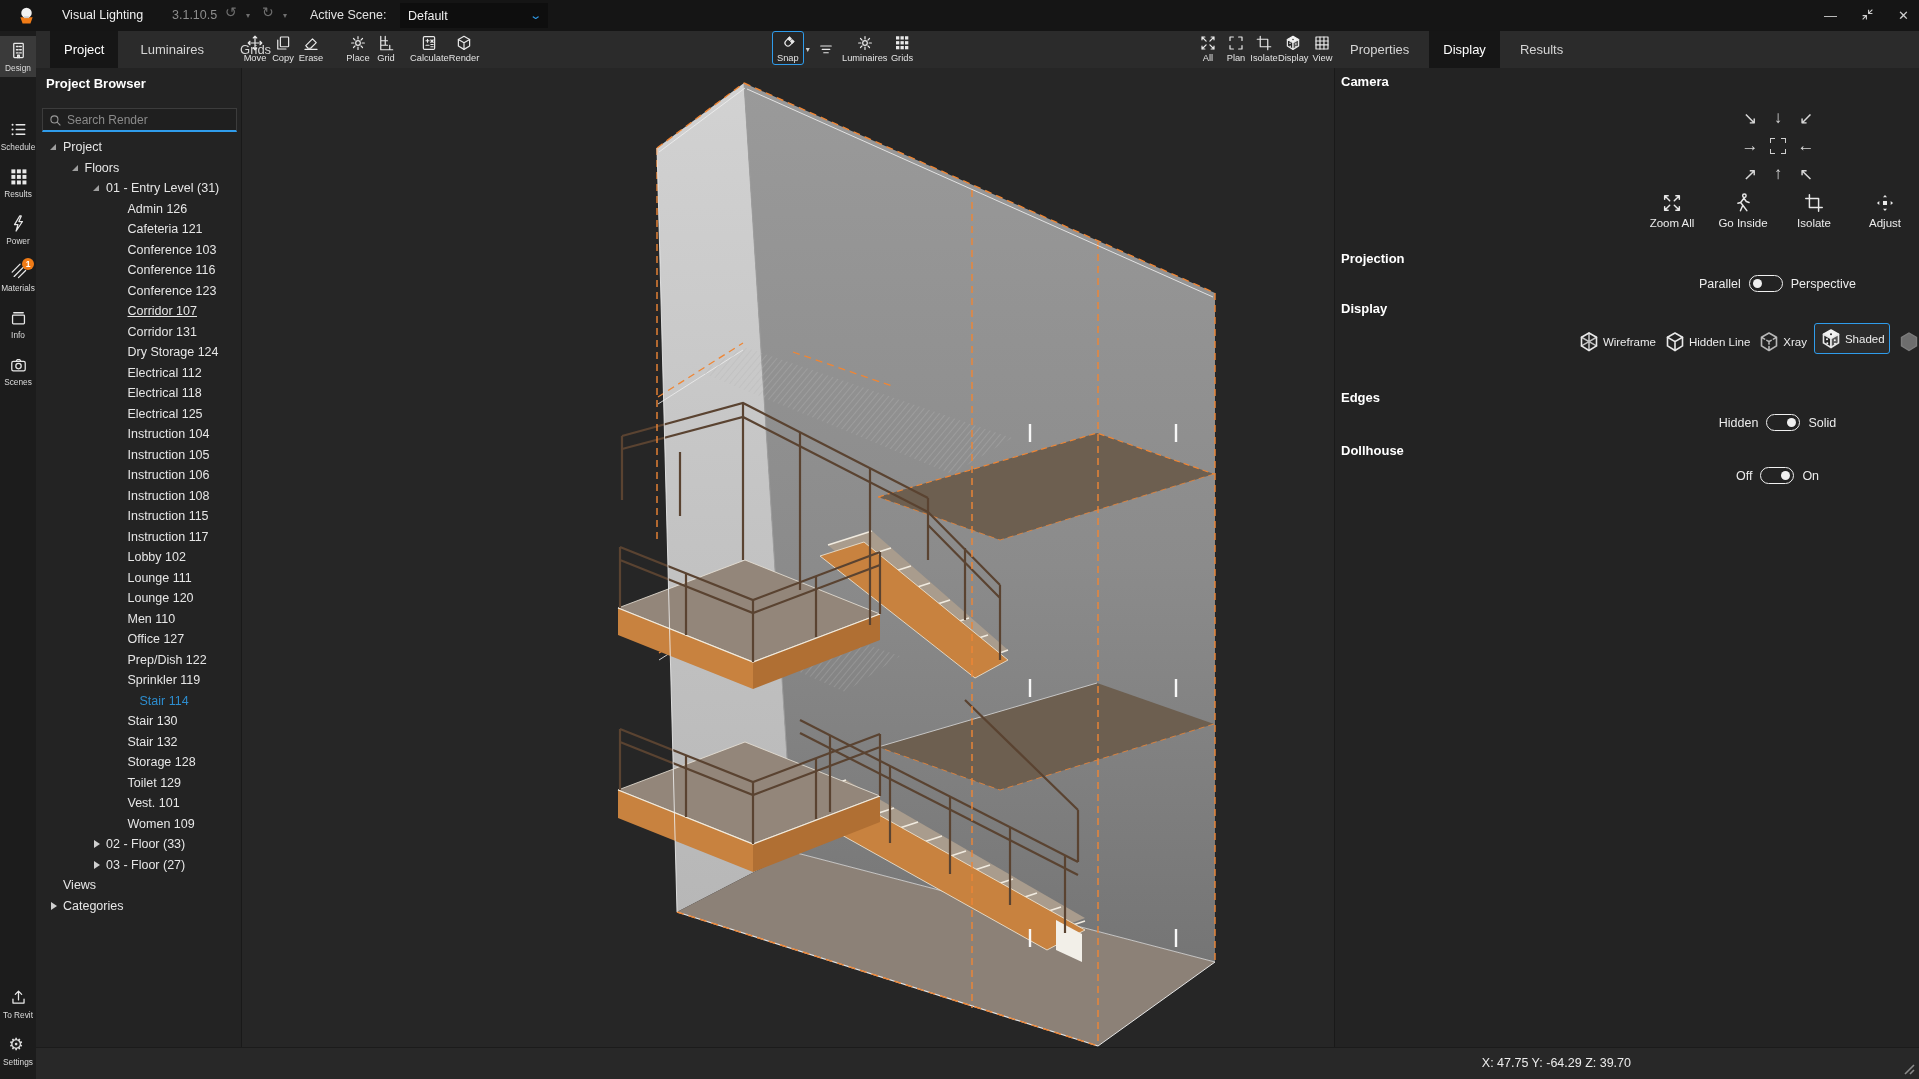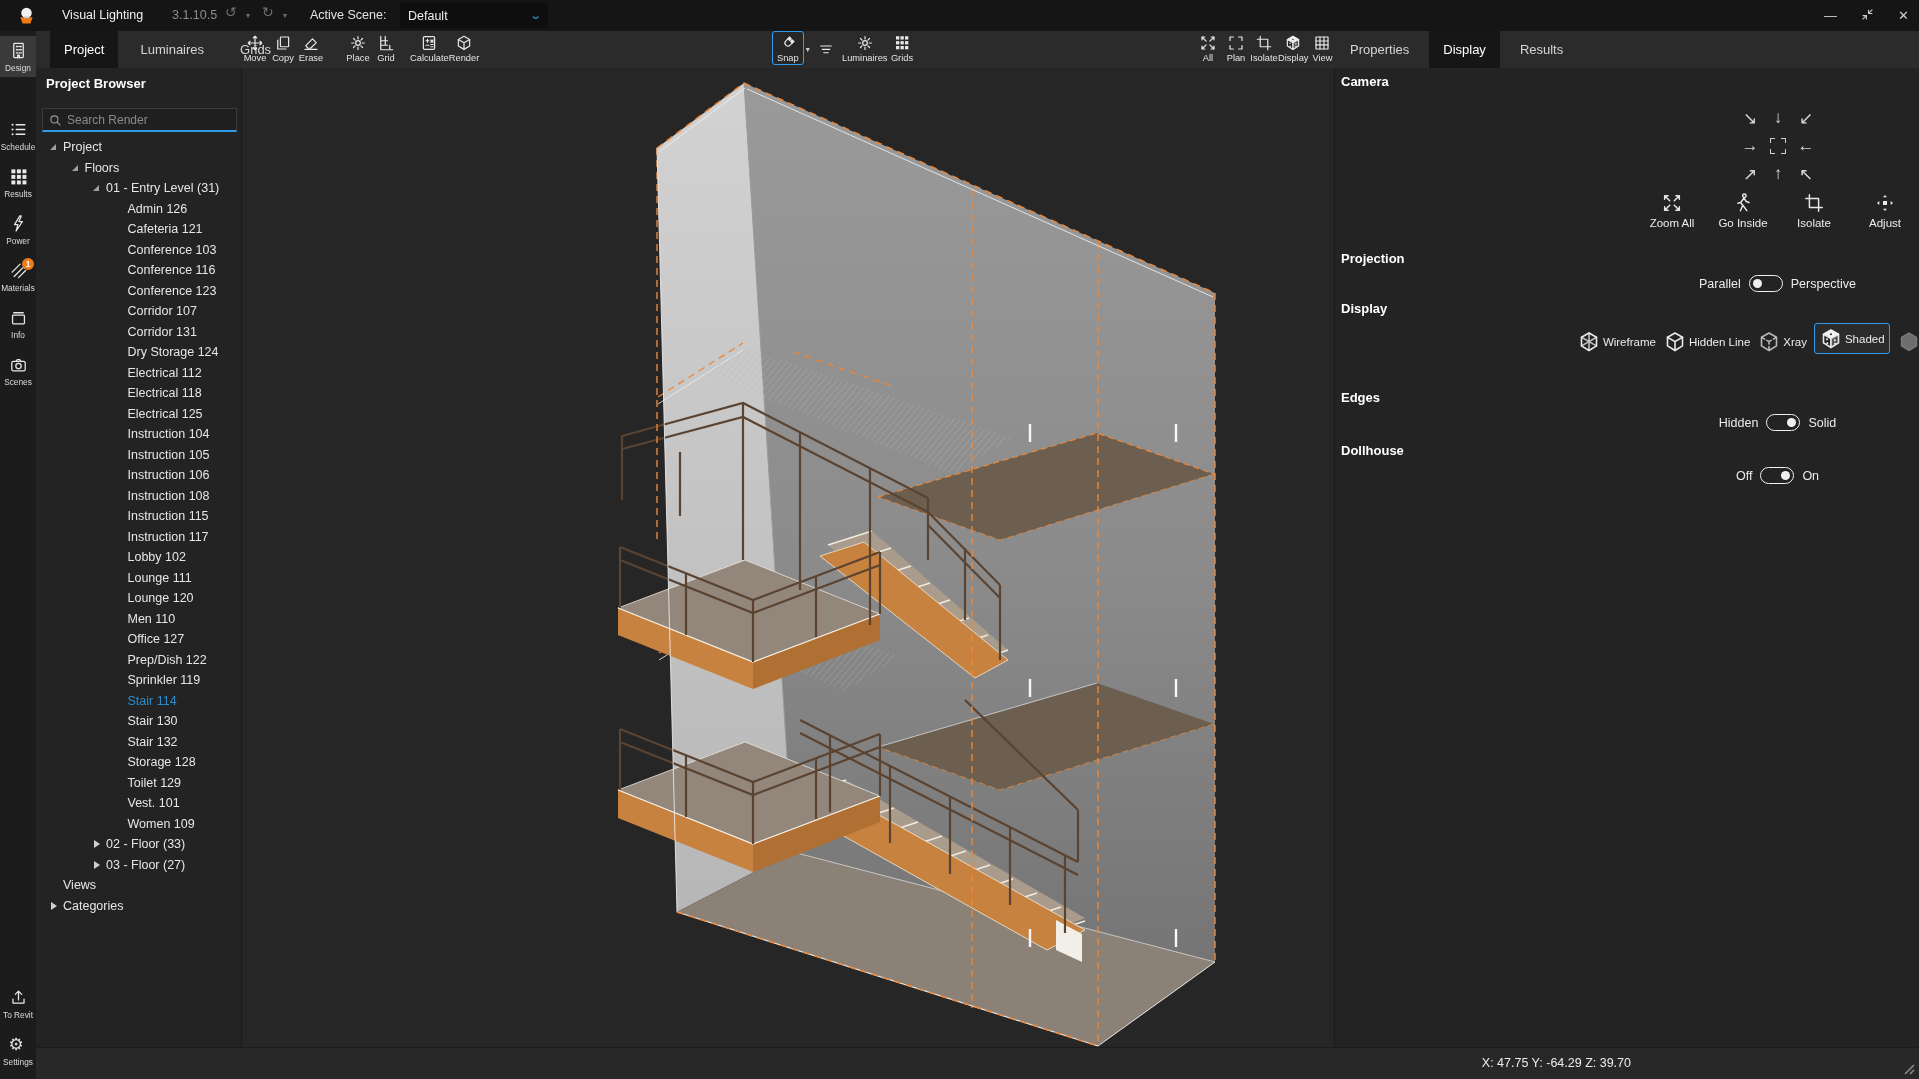--- a/index.html
+++ b/index.html
@@ -388,21 +388,21 @@
         <span class="tlabel2">Conference 103</span>
       </div>
       <div class="trow" style="padding-left: 77.5px;">
         <span class="exp"></span>
         <span class="tlabel2">Conference 116</span>
       </div>
       <div class="trow" style="padding-left: 77.5px;">
         <span class="exp"></span>
         <span class="tlabel2">Conference 123</span>
       </div>
-      <div class="trow" style="padding-left: 77.5px;">
+      <div class="trow" style="padding-left: 77.5px; text-decoration: underline;">
         <span class="exp"></span>
         <span class="tlabel2">Corridor 107</span>
       </div>
       <div class="trow" style="padding-left: 77.5px;">
         <span class="exp"></span>
         <span class="tlabel2">Corridor 131</span>
       </div>
       <div class="trow" style="padding-left: 77.5px;">
         <span class="exp"></span>
         <span class="tlabel2">Dry Storage 124</span>
@@ -466,21 +466,21 @@
       <div class="trow" style="padding-left: 77.5px;">
         <span class="exp"></span>
         <span class="tlabel2">Prep/Dish 122</span>
       </div>
       <div class="trow" style="padding-left: 77.5px;">
         <span class="exp"></span>
         <span class="tlabel2">Sprinkler 119</span>
       </div>
       <div class="trow selected" style="padding-left: 77.5px;">
         <span class="exp"></span>
-        <span class="tlabel2" style="color: rgb(45, 140, 205);">Stair 114</span>
+        <span class="tlabel2" style="color: rgb(45, 140, 205); margin-left: 12px;">Stair 114</span>
       </div>
       <div class="trow" style="padding-left: 77.5px;">
         <span class="exp"></span>
         <span class="tlabel2">Stair 130</span>
       </div>
       <div class="trow" style="padding-left: 77.5px;">
         <span class="exp"></span>
         <span class="tlabel2">Stair 132</span>
       </div>
       <div class="trow" style="padding-left: 77.5px;">

